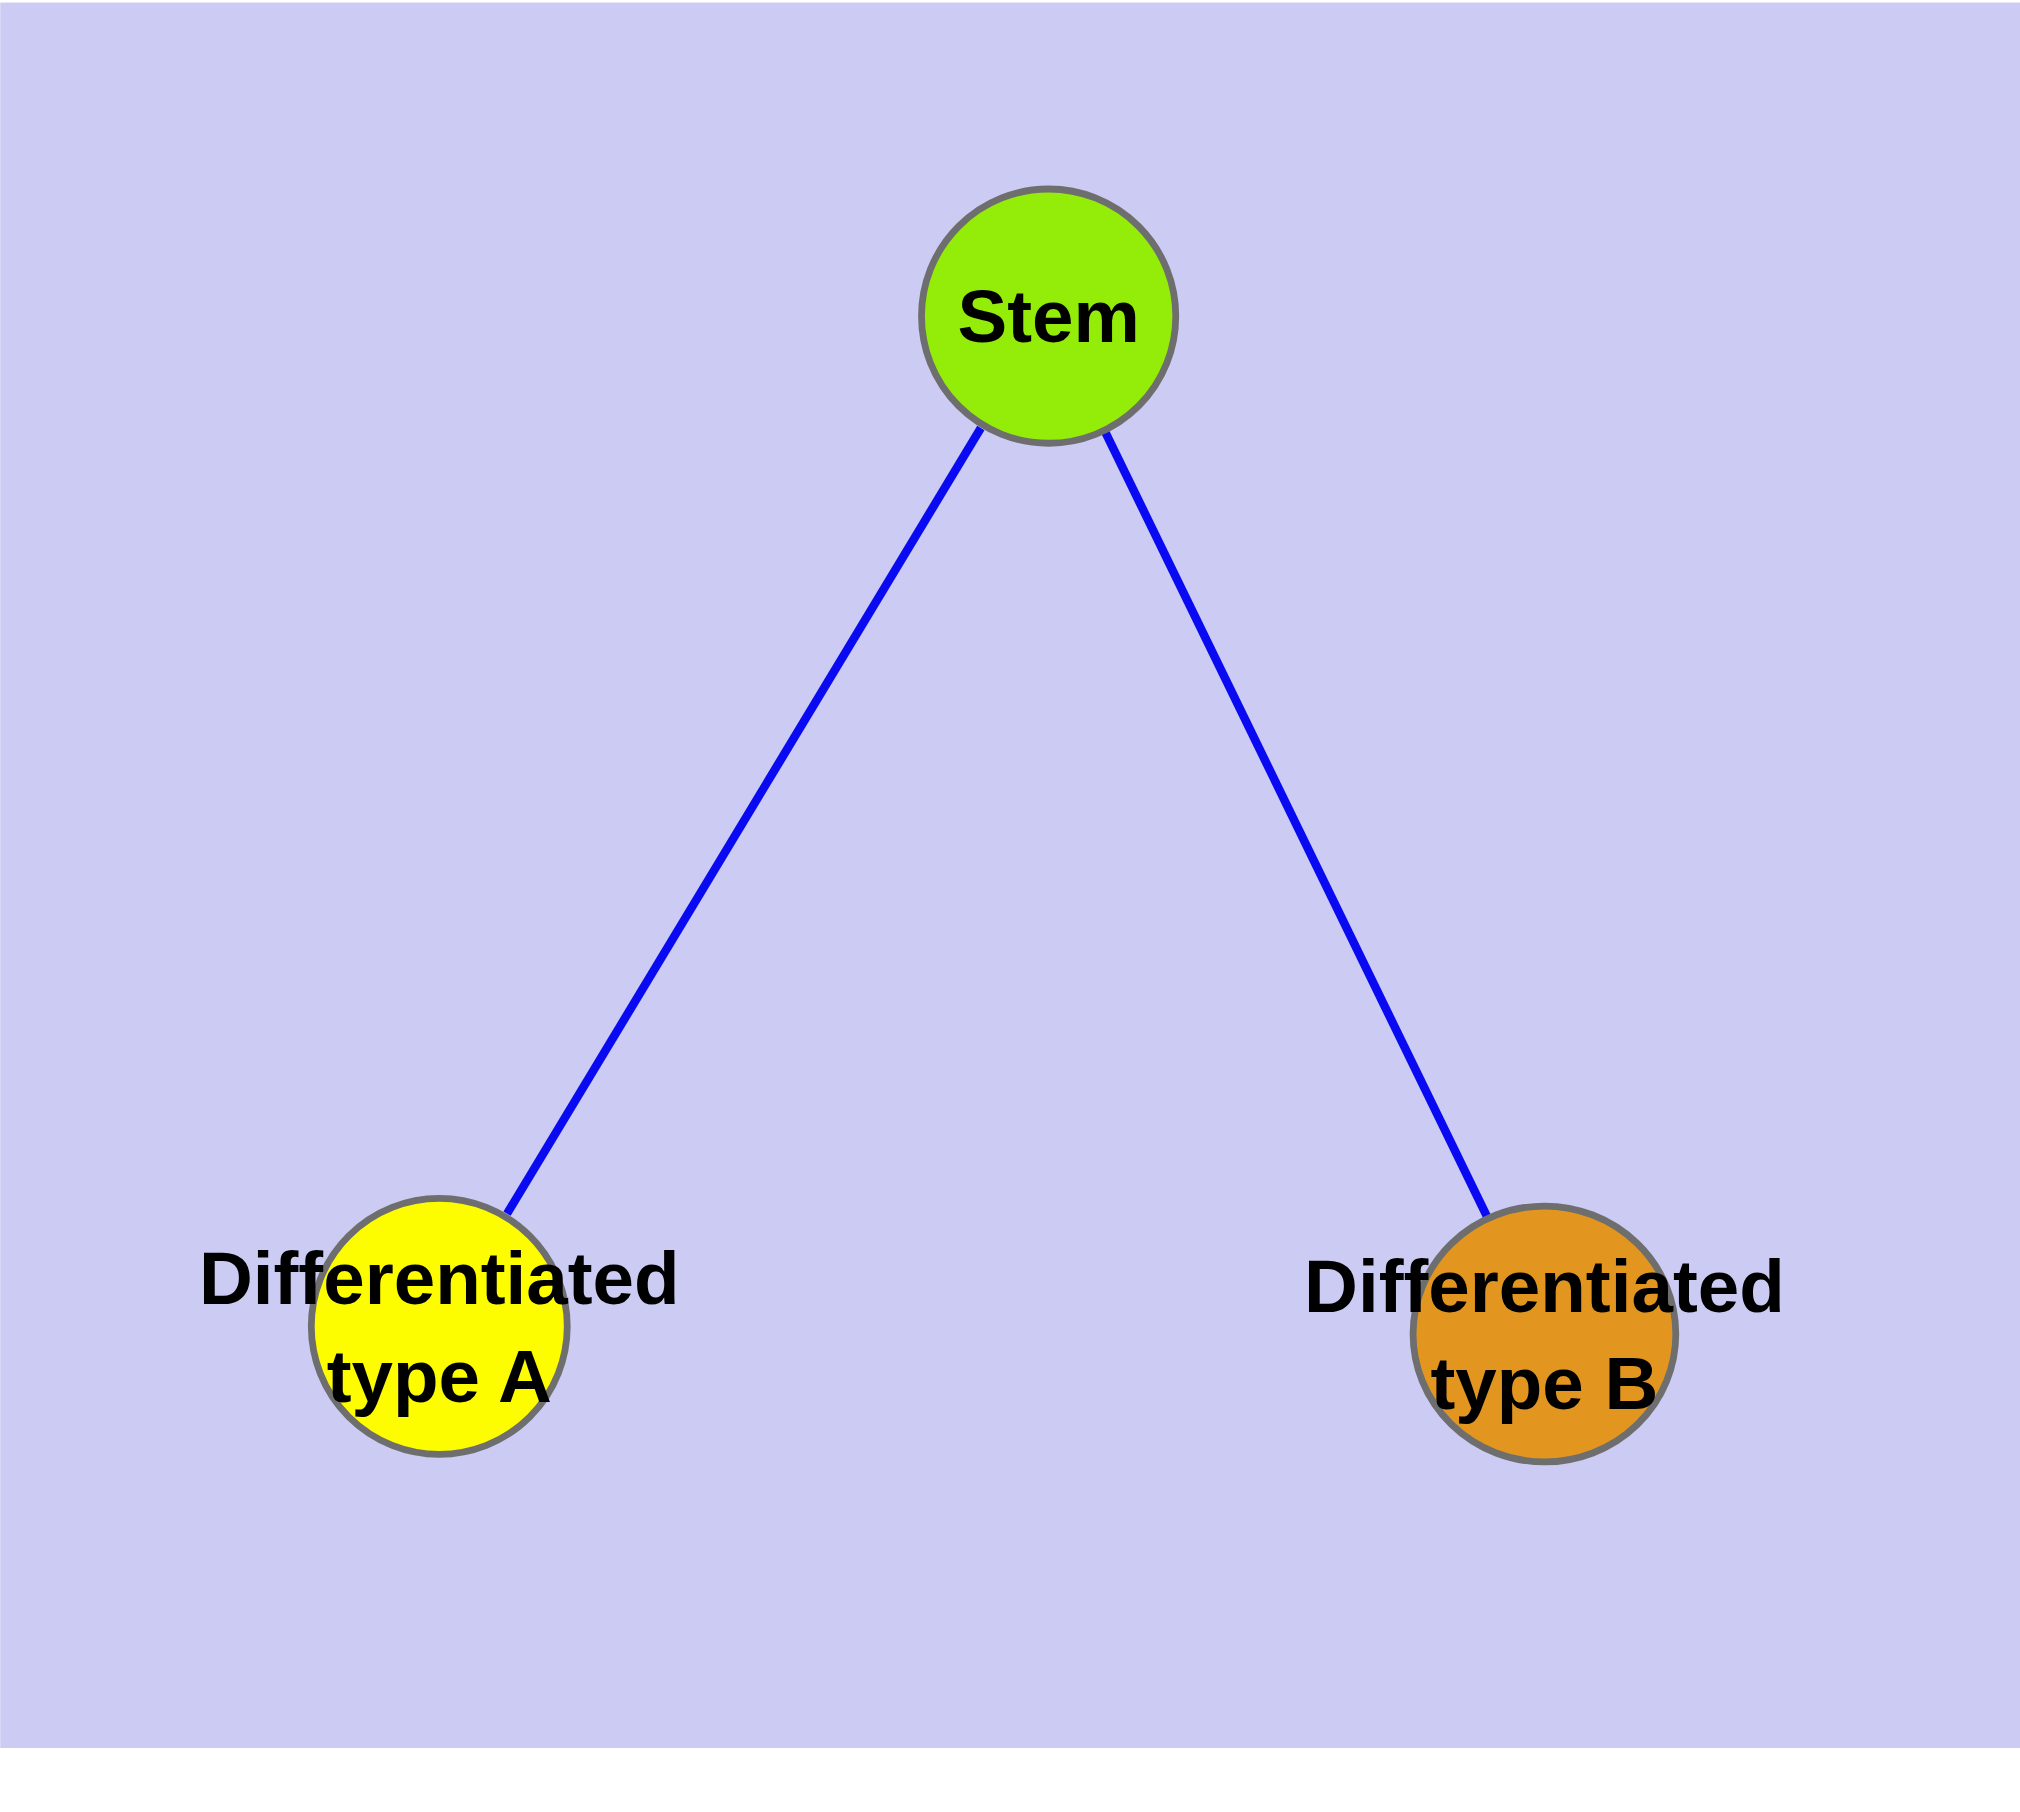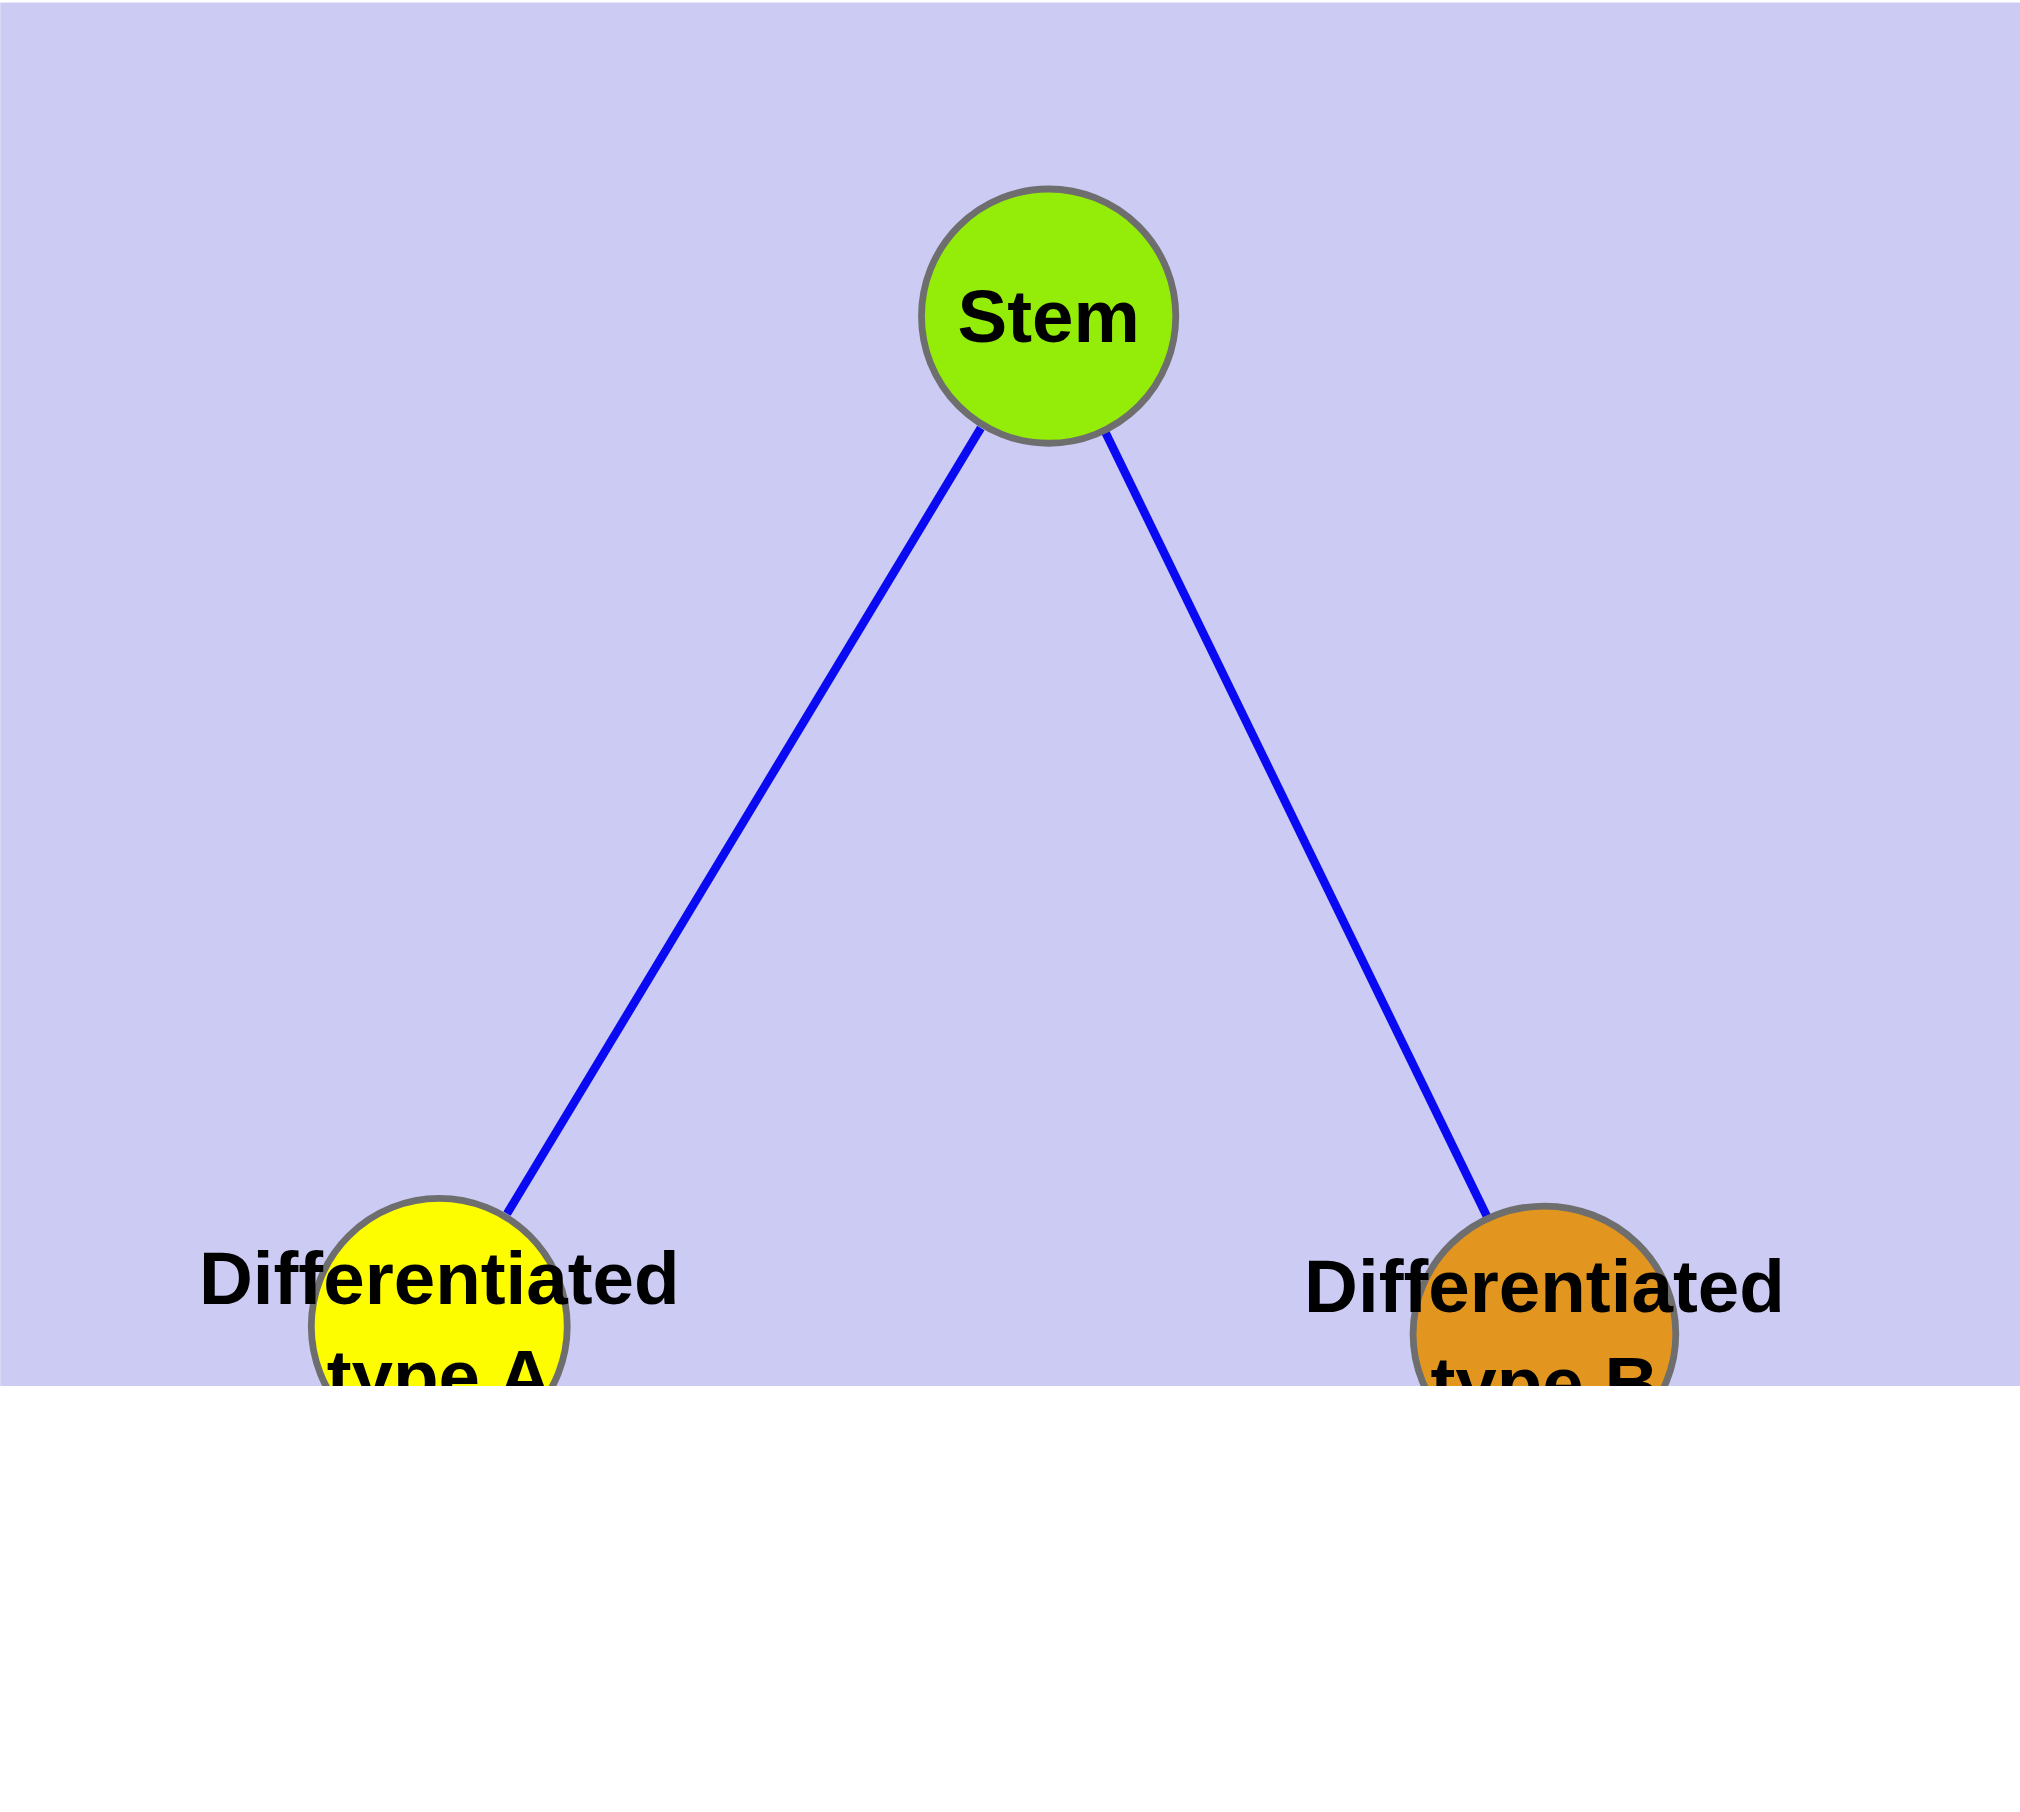--- a/index.html
+++ b/index.html
@@ -3,21 +3,21 @@
 <meta charset="utf-8">
 <style>
   html, body {
     margin: 0;
     padding: 0;
     background: #ffffff;
   }
   .canvas {
     position: relative;
     width: 2021px;
-    height: 1386px;
+    height: 1748px;
     background: #ffffff;
     overflow: hidden;
   }
   svg.diagram {
     position: absolute;
     inset: 0;
     display: block;
   }
   .node-circle {
     stroke-width: 8px;

